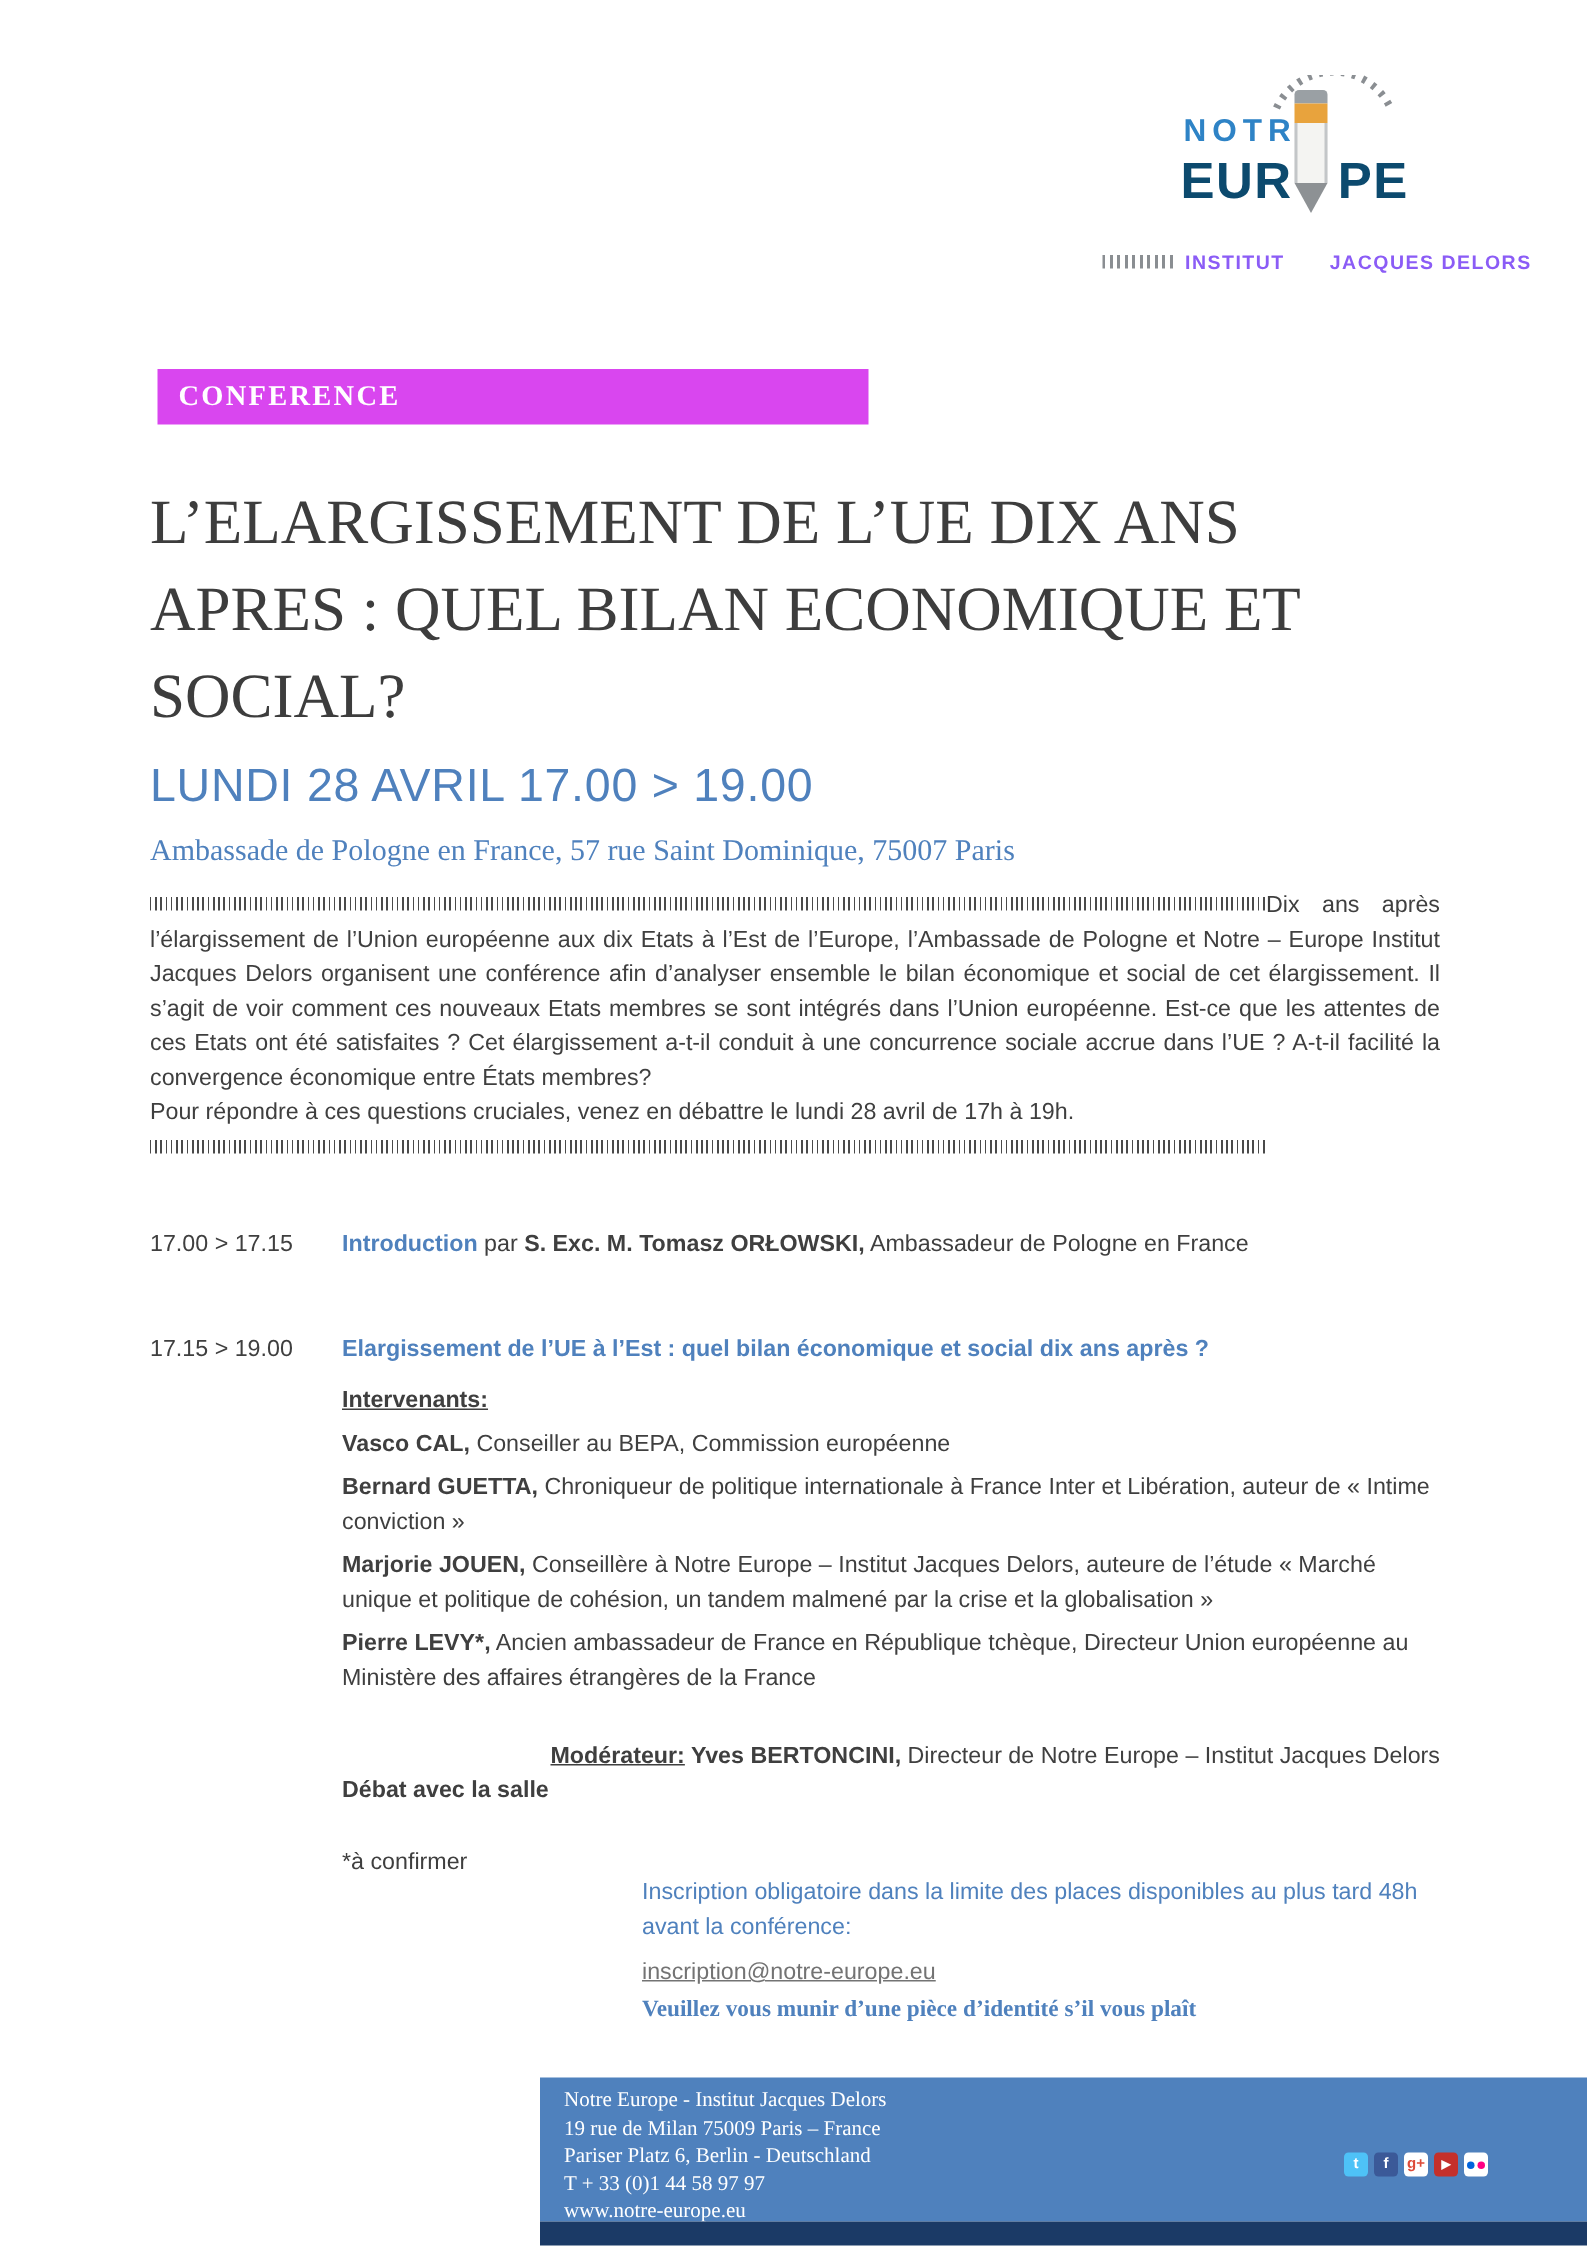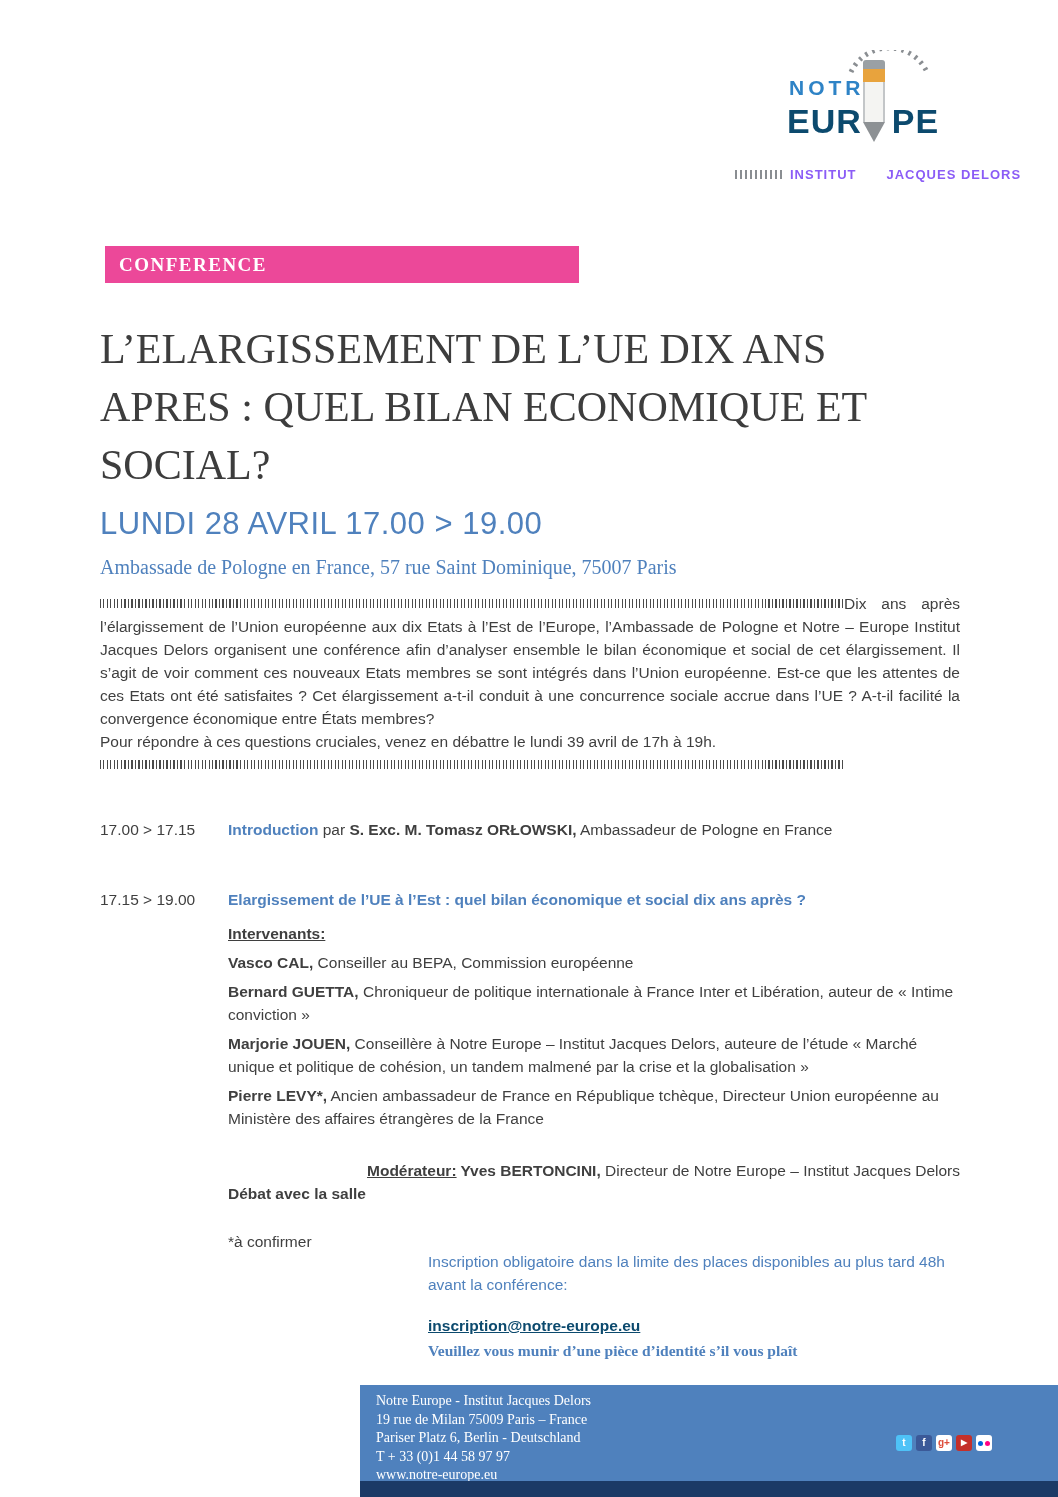--- a/index.html
+++ b/index.html
@@ -23,21 +23,21 @@
   .logo-notre  { position:absolute; left:54px; top:26px; font-size:21px; font-weight:bold; letter-spacing:4px; color:#2e83c6; }
   .logo-europe { position:absolute; left:52px; top:52px; font-size:34px; font-weight:bold; letter-spacing:1px; color:#0c4a6e; display:flex; align-items:flex-end; }
   .logo-europe .pencil-gap { display:inline-block; width:30px; }
   .logo-row3 { position:absolute; left:0; top:94px; display:flex; align-items:center; gap:7px; color:#8b5cf6; font-size:13px; font-weight:bold; letter-spacing:1px; white-space:nowrap;margin-top:23px; }
   .logo-ticks { width:48px; height:9px; background:repeating-linear-gradient(90deg,#8a8e92 0 2px,transparent 2px 5px); }
   .logo-tip-gap { display:inline-block; width:16px; }
 
   
   .banner {
     position:absolute; left:105px; top:246px; width:474px; height:37px;
-    background:#ec4899; color:#ffffff;
+    background:#d946ef; color:#ffffff;
     font-family:"Liberation Serif", serif; font-size:19px; font-weight:bold;
     letter-spacing:1.5px; line-height:37px; padding-left:14px;
   }
 
   
   .title {
     position:absolute; left:100px; top:320px; width:900px;
     font-family:"Liberation Serif", serif; font-size:42px; line-height:58px;
     color:#3d3d3d; font-weight:400;
   }
@@ -73,21 +73,21 @@
   .row-intro { margin-bottom:47px; }
   .row-session { margin-bottom:11px; }
   .row-intervenants { margin-bottom:6px; }
   .speaker { margin-bottom:6px; }
   .row-moderator { margin-top:29px;text-align:right; }
   .row-debate { margin-top:0; }
   .row-note { margin-top:25px; }
 
   
   .registration { position:absolute; left:428px; top:1250px; width:525px; color:#4f81bd; font-size:15.5px; line-height:23px; }
-  .reg-email { display:inline-block; margin-top:18px; font-weight:bold; text-decoration:underline; color:#0c4a6e; cursor:pointer; }
+  .reg-email { display:inline-block; margin-top:7px; font-weight:normal; text-decoration:underline; color:#737373; cursor:pointer; }
   .reg-id { font-weight:bold; margin-top:2px;font-family:Liberation Serif, serif; }
 
   
   .footer {
     position:absolute; left:360px; top:1385px; width:698px; height:96px;
     background:#4f81bd; color:#ffffff;
     font-family:"Liberation Serif", serif; font-size:14px; line-height:18.5px;
     padding:7px 0 0 16px;
   }
   .footer-strip { position:absolute; left:360px; top:1481px; width:698px; height:16px; background:#1b3a66; }
@@ -140,21 +140,21 @@
   <div>L’ELARGISSEMENT DE L’UE DIX ANS</div>
   <div>APRES : QUEL BILAN ECONOMIQUE ET</div>
   <div>SOCIAL?</div>
 </div>
 
 <div class="datetime">LUNDI 28 AVRIL 17.00 &gt; 19.00</div>
 <div class="venue">Ambassade de Pologne en France, 57 rue Saint Dominique, 75007 Paris</div>
 
 <div class="intro">
   <div><span class="bars-inline"></span><span>Dix ans après l’élargissement de l’Union européenne aux dix Etats à l’Est de l’Europe, l’Ambassade de Pologne et Notre – Europe Institut Jacques Delors organisent une conférence afin d’analyser ensemble le bilan économique et social de cet élargissement. Il s’agit de voir comment ces nouveaux Etats membres se sont intégrés dans l’Union européenne. Est-ce que les attentes de ces Etats ont été satisfaites ? Cet élargissement a-t-il conduit à une concurrence sociale accrue dans l’UE ?  A-t-il facilité la convergence économique entre États membres?</span></div>
-  <div class="intro-line2">Pour répondre à ces questions cruciales, venez en débattre le lundi 39 avril de 17h à 19h.</div>
+  <div class="intro-line2">Pour répondre à ces questions cruciales, venez en débattre le lundi 28 avril de 17h à 19h.</div>
   <div class="bars-end"></div>
 </div>
 
 <div class="schedule">
 
   <div class="sched-row row-intro">
     <span class="sched-time">17.00 &gt; 17.15</span>
     <span class="blue-bold">Introduction</span><span> par </span><span class="bold">S. Exc. M. Tomasz ORŁOWSKI,</span><span> Ambassadeur de Pologne en France</span>
   </div>
 

